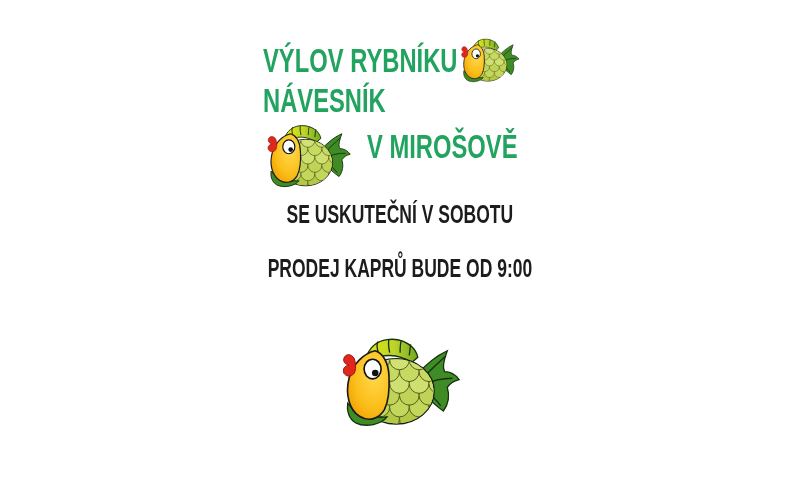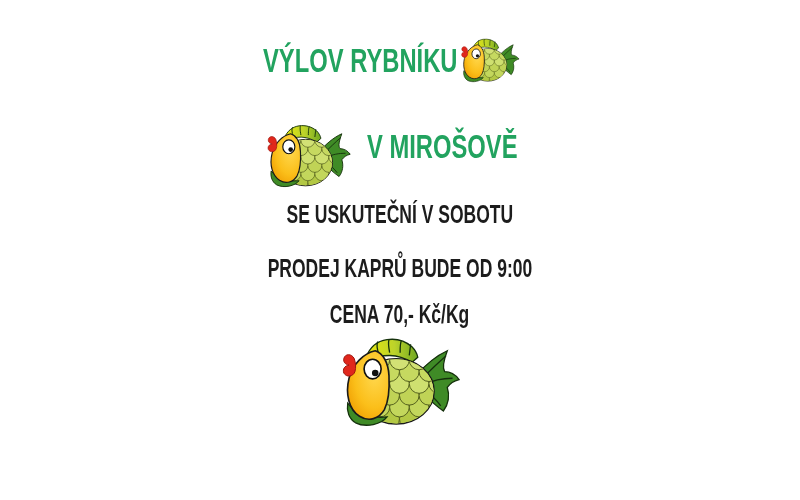--- a/index.html
+++ b/index.html
@@ -111,39 +111,39 @@
 <div class="poster">
 
   <div class="line green" style="left:263px;top:44px">
     <span class="sx">VÝLOV RYBNÍKU</span>
   </div>
 
   <svg class="fish" style="left:456px;top:38px;width:65px;height:46px" viewBox="0 0 200 140" aria-hidden="true">
       <use href="#fish-symbol"></use>
     </svg>
 
+  <div class="line green" style="left:263px;top:84px">
+    <span class="sx">NÁVESNÍK</span>
+  </div>
 
   <svg class="fish" style="left:260px;top:124px;width:93px;height:66px" viewBox="0 0 200 140" aria-hidden="true">
       <use href="#fish-symbol"></use>
     </svg>
 
   <div class="line black" style="top:202px">
     <span class="sx">SE USKUTEČNÍ V SOBOTU</span>
   </div>
 
   <div class="line green" style="left:367px;top:130px">
     <span class="sx">V MIROŠOVĚ</span>
   </div>
 
 
   <div class="line black" style="top:256px">
     <span class="sx">PRODEJ KAPRŮ BUDE OD 9:00</span>
   </div>
 
-  <div class="line black" style="top:302px">
-    <span class="sx">CENA 70,- Kč/Kg</span>
-  </div>
 
   <svg class="fish" style="left:332px;top:337px;width:131px;height:93px" viewBox="0 0 200 140" aria-hidden="true">
       <use href="#fish-symbol"></use>
     </svg>
 
 </div>
 
 </body></html>

